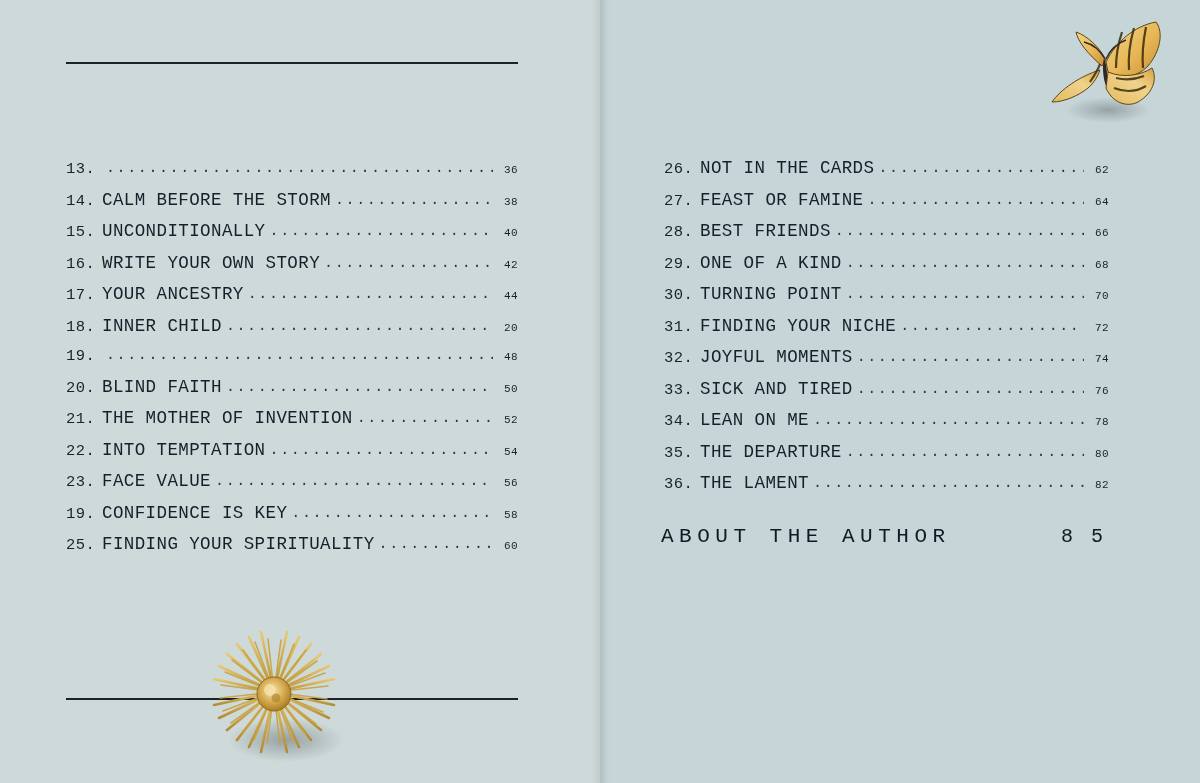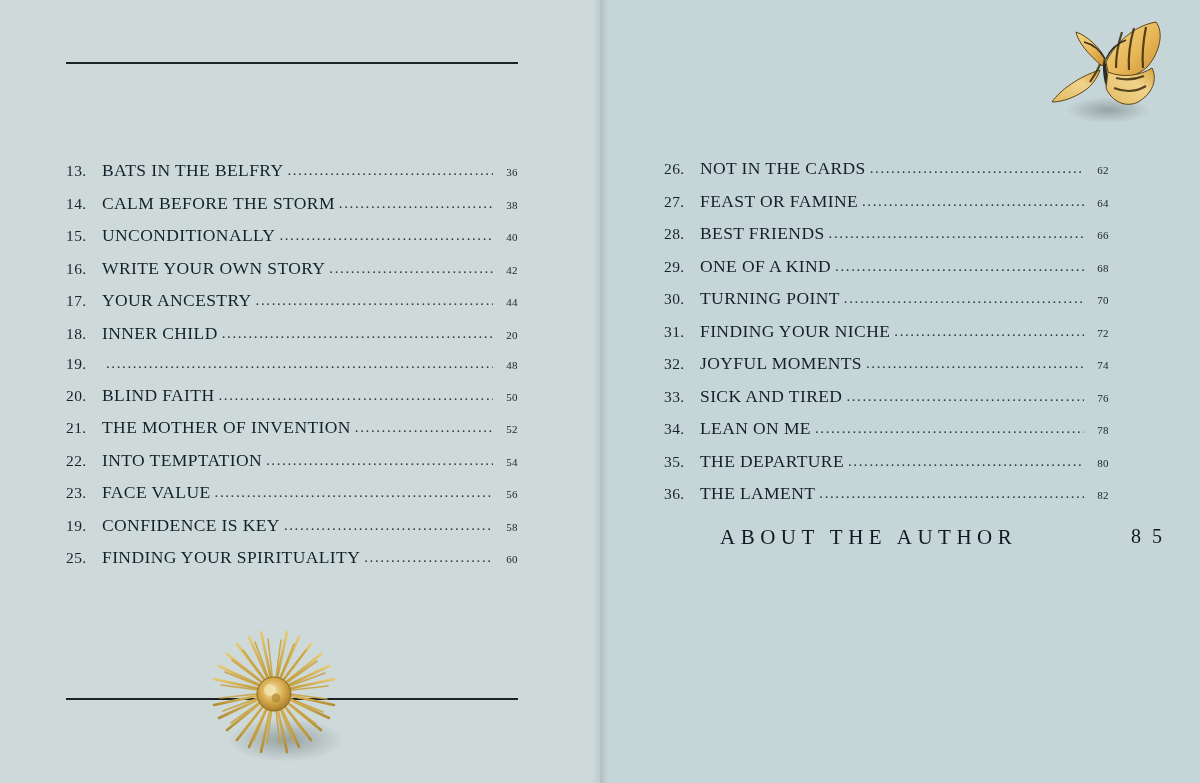--- a/index.html
+++ b/index.html
@@ -11,20 +11,21 @@
     height: 783px;
     overflow: hidden;
     font-family: "Liberation Serif", serif;
     background: #ccd9da;
   }
   .spread {
     position: relative;
     width: 1200px;
     height: 783px;
     display: flex;
+    font-family: Liberation Mono, monospace;
   }
   .page {
     position: relative;
     width: 600px;
     height: 783px;
     box-sizing: border-box;
   }
   .page-left {
     background: #cedada;
   }
@@ -88,21 +89,21 @@
   .toc-page {
     flex: 0 0 auto;
     font-size: 11px;
     color: #17232c;
     text-align: right;
     min-width: 22px;
   }
 
   .author-row {
     position: absolute;
-    left: 720px;
+    left: 661px;
     top: 525px;
     width: 445px;
     display: flex;
     align-items: flex-start;
     justify-content: space-between;
   }
   .author-title {
     font-size: 21px;
     letter-spacing: 5.5px;
     color: #0f1a22;
@@ -146,21 +147,20 @@
   <div class="page page-right">
     
     
   </div>
 
   <div class="gutter"></div>
 
   <ul class="toc toc-left" id="toc-left">
       <li class="toc-item">
         <span class="toc-num">13.</span>
-        <span class="toc-title">BATS IN THE BELFRY</span>
         <span class="toc-dots">....................................................................................</span>
         <span class="toc-page">36</span>
       </li>
       <li class="toc-item">
         <span class="toc-num">14.</span>
         <span class="toc-title">CALM BEFORE THE STORM</span>
         <span class="toc-dots">....................................................................................</span>
         <span class="toc-page">38</span>
       </li>
       <li class="toc-item">

